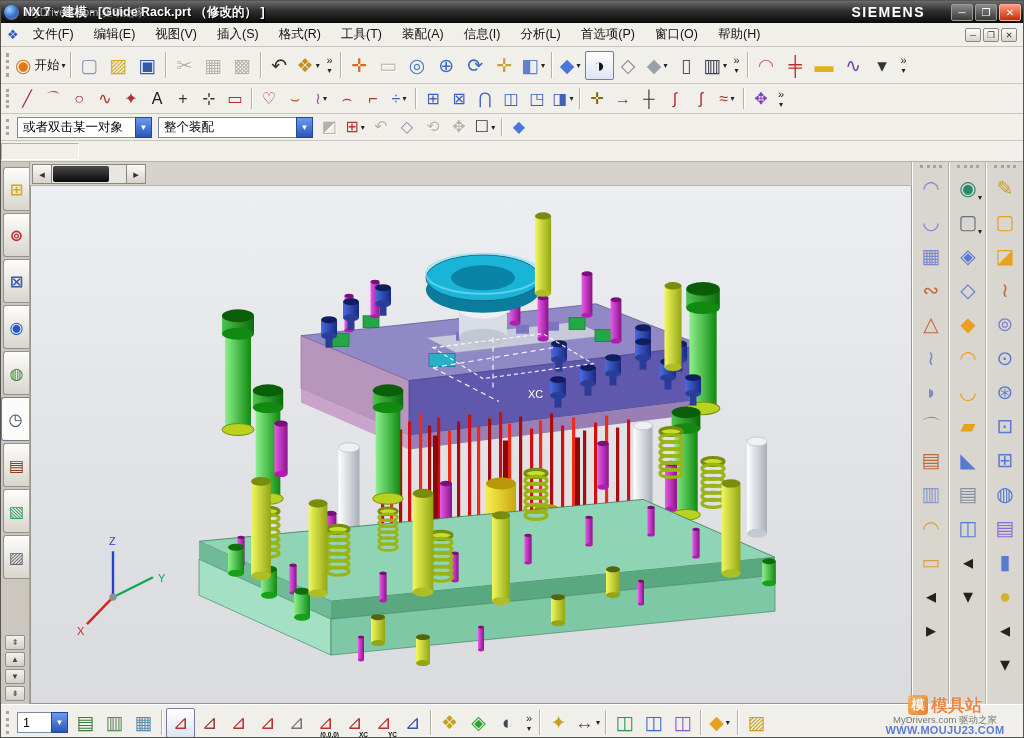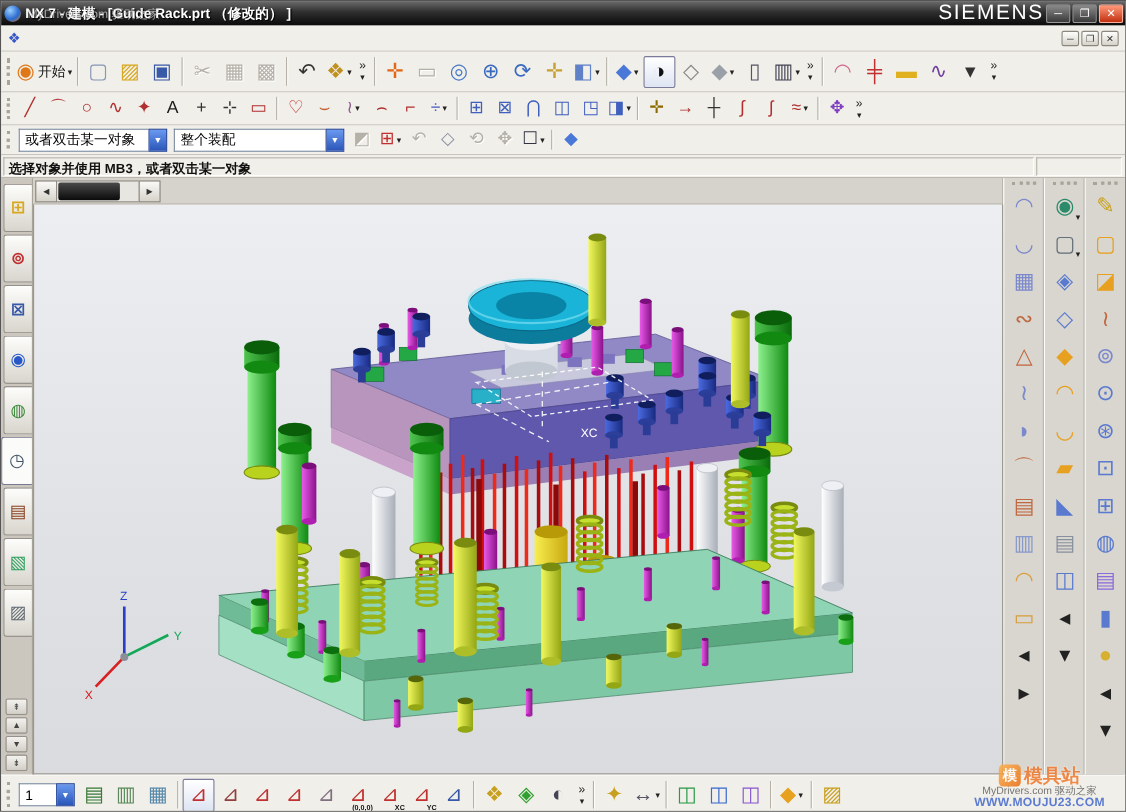--- a/index.html
+++ b/index.html
@@ -2,21 +2,21 @@
 <html><head>
 <meta charset="utf-8">
 <style>
   html,body{margin:0;padding:0;background:#888;}
   *{box-sizing:border-box;font-family:"Liberation Sans","DejaVu Sans",sans-serif;}
   .app{position:relative;width:1024px;height:738px;background:#d6d3cc;overflow:hidden;border:1px solid #555;}
   
   .titlebar{height:22px;background:linear-gradient(#6b6b6b,#2f2f2f 45%,#0a0a0a);display:flex;align-items:center;color:#fff;position:relative;}
   .appicon{width:15px;height:15px;margin:0 4px 0 3px;border-radius:50%;background:radial-gradient(circle at 35% 30%,#9ad0ff,#2a6ad0 55%,#e07818);}
   .wtitle{font-weight:bold;font-size:12.5px;white-space:nowrap;text-shadow:1px 1px 1px #000;}
-  .brand{margin-left:auto;font-weight:normal;font-size:19px;letter-spacing:1.5px;padding-right:2px;}
+  .brand{margin-left:auto;font-weight:bold;font-size:14px;letter-spacing:1.5px;padding-right:26px;}
   .winbtn{width:22px;height:17px;margin-right:2px;border:1px solid #9a9a9a;border-radius:2px;background:linear-gradient(#8a8a8a,#3a3a3a);color:#fff;font-size:10px;line-height:15px;text-align:center;}
   .winbtn.close{background:linear-gradient(#ff9a7a,#c03010);border-color:#ffb09a;font-weight:bold;}
   .wm-top{position:absolute;left:24px;top:4px;font-size:11px;color:#cfcfcf;opacity:.75;pointer-events:none;}
   
   .menubar{height:24px;background:#f1efe9;border-bottom:1px solid #c9c5bc;display:flex;align-items:center;}
   .mico{font-size:13px;color:#3858c8;margin:0 4px 0 6px;}
   .mitem{padding:3px 10px;font-size:12.5px;color:#111;}
   .mdigrp{margin-left:auto;display:flex;gap:2px;padding-right:6px;}
   .mdibtn{width:16px;height:14px;border:1px solid #8a877f;background:linear-gradient(#fdfdfb,#d6d3ca);font-size:8.5px;line-height:12px;text-align:center;color:#333;border-radius:2px;}
   
@@ -93,20 +93,34 @@
     <span class="wtitle">NX 7 - 建模 - [Guide Rack.prt （修改的） ]</span>
     <span class="wm-top">MyDrivers.com 驱动之家</span>
     <span class="brand">SIEMENS</span>
     <span class="winbtn">─</span>
     <span class="winbtn">❐</span>
     <span class="winbtn close">✕</span>
   </div>
 
   <div class="menubar">
     <span class="mico">❖</span>
+    <div class="icons">
+        <span class="mitem">文件(F)</span>
+        <span class="mitem">编辑(E)</span>
+        <span class="mitem">视图(V)</span>
+        <span class="mitem">插入(S)</span>
+        <span class="mitem">格式(R)</span>
+        <span class="mitem">工具(T)</span>
+        <span class="mitem">装配(A)</span>
+        <span class="mitem">信息(I)</span>
+        <span class="mitem">分析(L)</span>
+        <span class="mitem">首选项(P)</span>
+        <span class="mitem">窗口(O)</span>
+        <span class="mitem">帮助(H)</span>
+      </div>
     <div class="mdigrp">
       <span class="mdibtn">─</span>
       <span class="mdibtn">❐</span>
       <span class="mdibtn">✕</span>
     </div>
   </div>
 
   <div class="tb row1">
     <i class="hdl"></i>
     <div class="icons">
@@ -356,21 +370,20 @@
           <s class="dd">▾</s>
         </span>
         <i class="sep"></i>
         <span class="tbtn" title="shaded-cube">
           <b class="g" style="color: rgb(74, 120, 216);">◆</b>
         </span>
       </div>
   </div>
 
   <div class="cuebar">
-    <div class="cuemsg">选择对象并使用 MB3，或者双击某一对象</div>
     <div class="cueright"></div>
   </div>
 
   <div class="main">
 
     <div class="resbar">
       <div class="vicons" style="align-items:flex-end;width:100%;">
           <span class="rtab" title="assembly-navigator">
             <b class="g" style="color: rgb(216, 168, 32);">⊞</b>
           </span>

